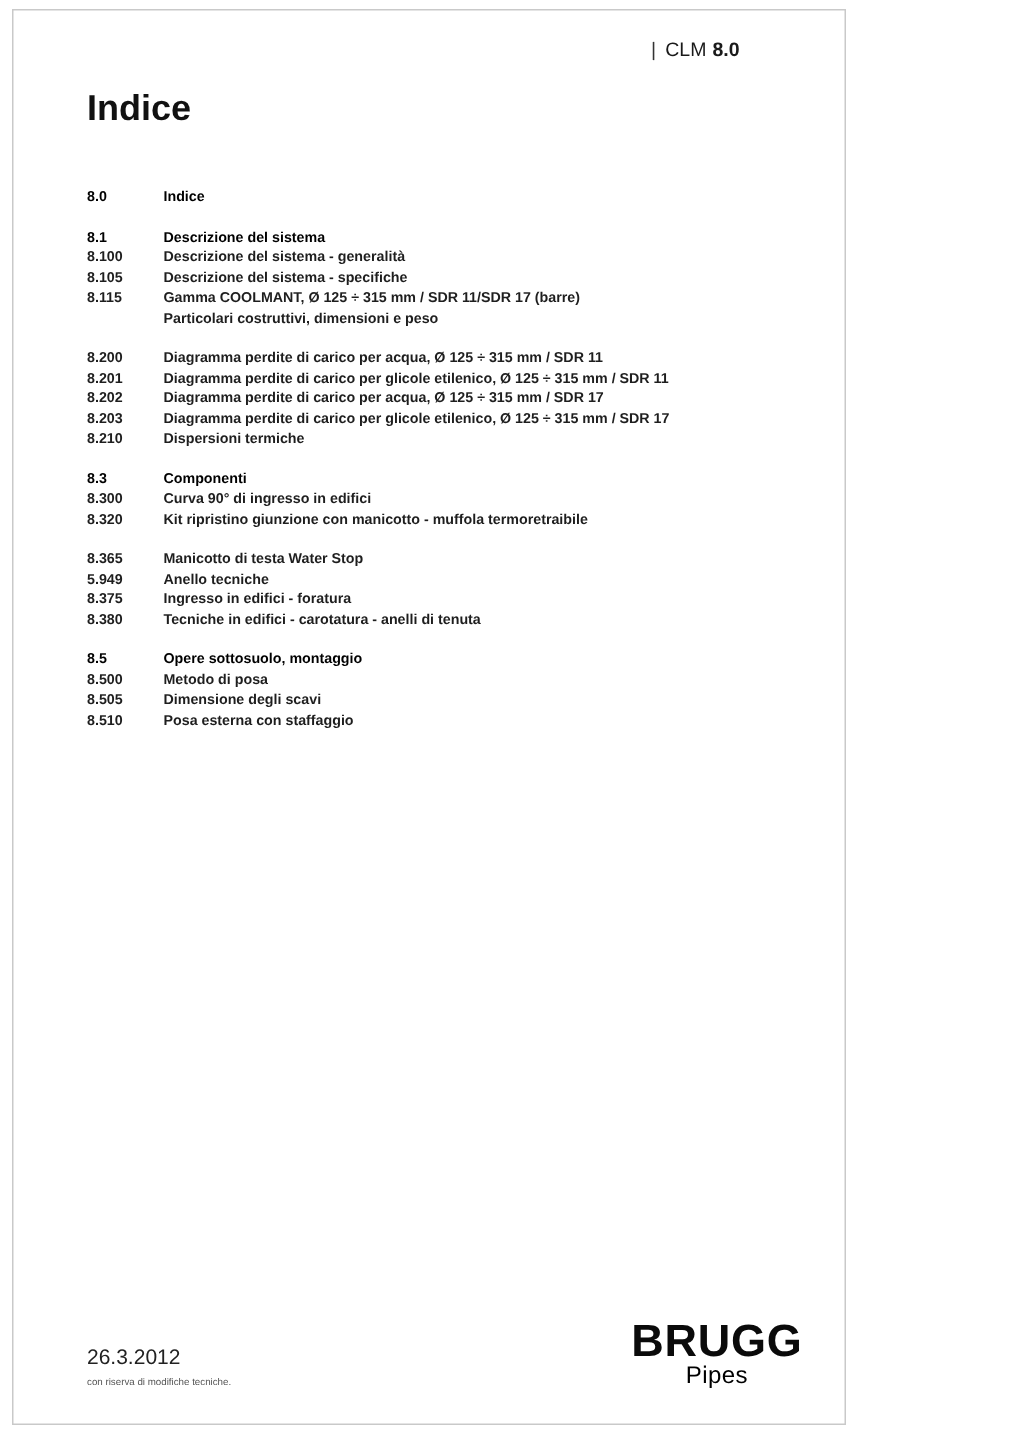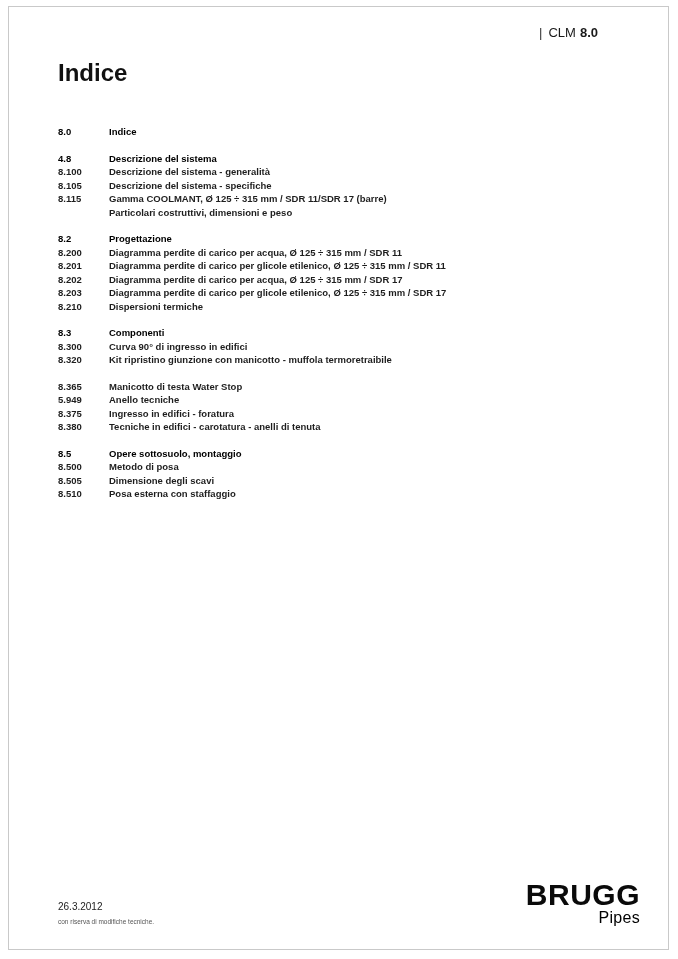--- a/index.html
+++ b/index.html
@@ -6,21 +6,21 @@
   html, body {
     width: 678px; height: 959px;
     background: #ffffff;
     font-family: "Liberation Sans", sans-serif;
     color: #1c1c1c;
     overflow: hidden;
   }
   .page {
     position: absolute;
     left: 8px; top: 6px;
-    width: 661px; height: 944px;
+    width: 556px; height: 944px;
     border: 1px solid #c9c9c9;
     background: #ffffff;
   }
   .header-code {
     position: absolute;
     top: 18px; right: 70px;
     font-size: 13px;
     color: #1a1a1a;
     white-space: nowrap;
   }
@@ -46,26 +46,26 @@
     color: #1e1e1e;
     font-weight: bold;
   }
   .toc-row .num { flex: 0 0 51px; width: 51px; }
   .toc-row .label { flex: 1; }
   .section-row { font-weight: bold; color: #000; }
   .footer-left {
     position: absolute;
     left: 49px; bottom: 24px;
   }
-  .footer-date { font-size: 10px; color: #222; margin-bottom: 6px; margin-top: 12px; }
+  .footer-date { font-size: 14px; color: #222; margin-bottom: 6px; margin-top: 12px; }
   .footer-disclaimer { font-size: 6.5px; color: #555; }
   .brand {
     position: absolute;
     right: 28px; bottom: 22px;
-    text-align: right;
+    text-align: center;
   }
   .brand-name {
     font-size: 30px;
     font-weight: bold;
     letter-spacing: 0.5px;
     line-height: 26px;
     color: #0a0a0a;
   }
   .brand-sub {
     font-size: 16px;
@@ -89,21 +89,21 @@
 
     <div class="toc-group">
       <div class="toc-row section-row">
         <span class="num">8.0</span>
         <span class="label">Indice</span>
       </div>
     </div>
 
     <div class="toc-group">
       <div class="toc-row section-row">
-        <span class="num">4.8</span>
+        <span class="num">8.1</span>
         <span class="label">Descrizione del sistema</span>
       </div>
       <div class="toc-row">
         <span class="num">8.100</span>
         <span class="label">Descrizione del sistema - generalità</span>
       </div>
       <div class="toc-row">
         <span class="num">8.105</span>
         <span class="label">Descrizione del sistema - specifiche</span>
       </div>
@@ -111,24 +111,20 @@
         <span class="num">8.115</span>
         <span class="label">Gamma COOLMANT, Ø 125 ÷ 315 mm / SDR 11/SDR 17 (barre)</span>
       </div>
       <div class="toc-row">
         <span class="num"></span>
         <span class="label">Particolari costruttivi, dimensioni e peso</span>
       </div>
     </div>
 
     <div class="toc-group">
-      <div class="toc-row section-row">
-        <span class="num">8.2</span>
-        <span class="label">Progettazione</span>
-      </div>
       <div class="toc-row">
         <span class="num">8.200</span>
         <span class="label">Diagramma perdite di carico per acqua, Ø 125 ÷ 315 mm / SDR 11</span>
       </div>
       <div class="toc-row">
         <span class="num">8.201</span>
         <span class="label">Diagramma perdite di carico per glicole etilenico, Ø 125 ÷ 315 mm / SDR 11</span>
       </div>
       <div class="toc-row">
         <span class="num">8.202</span>

